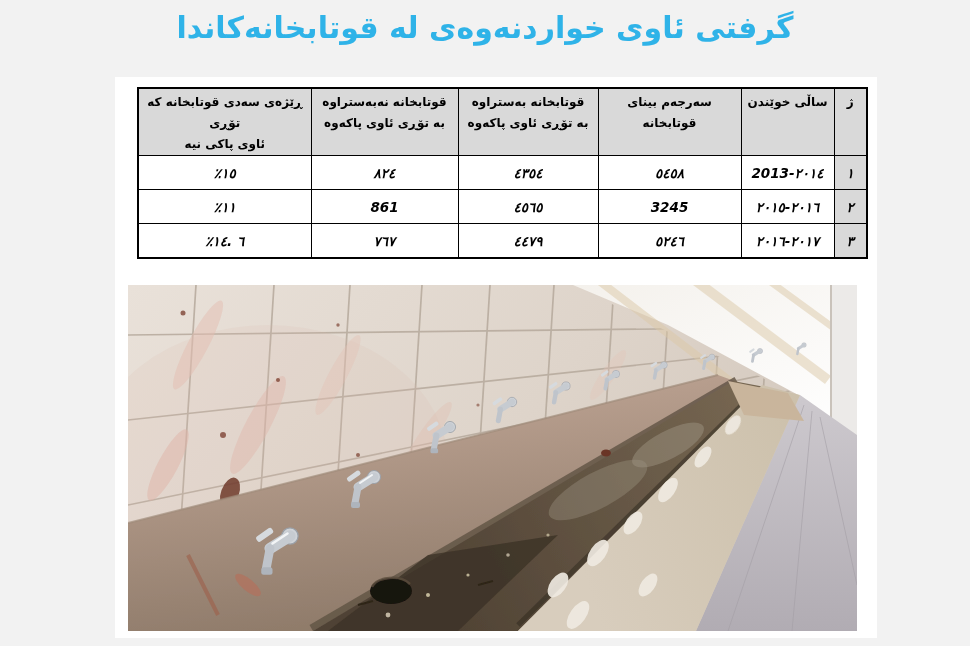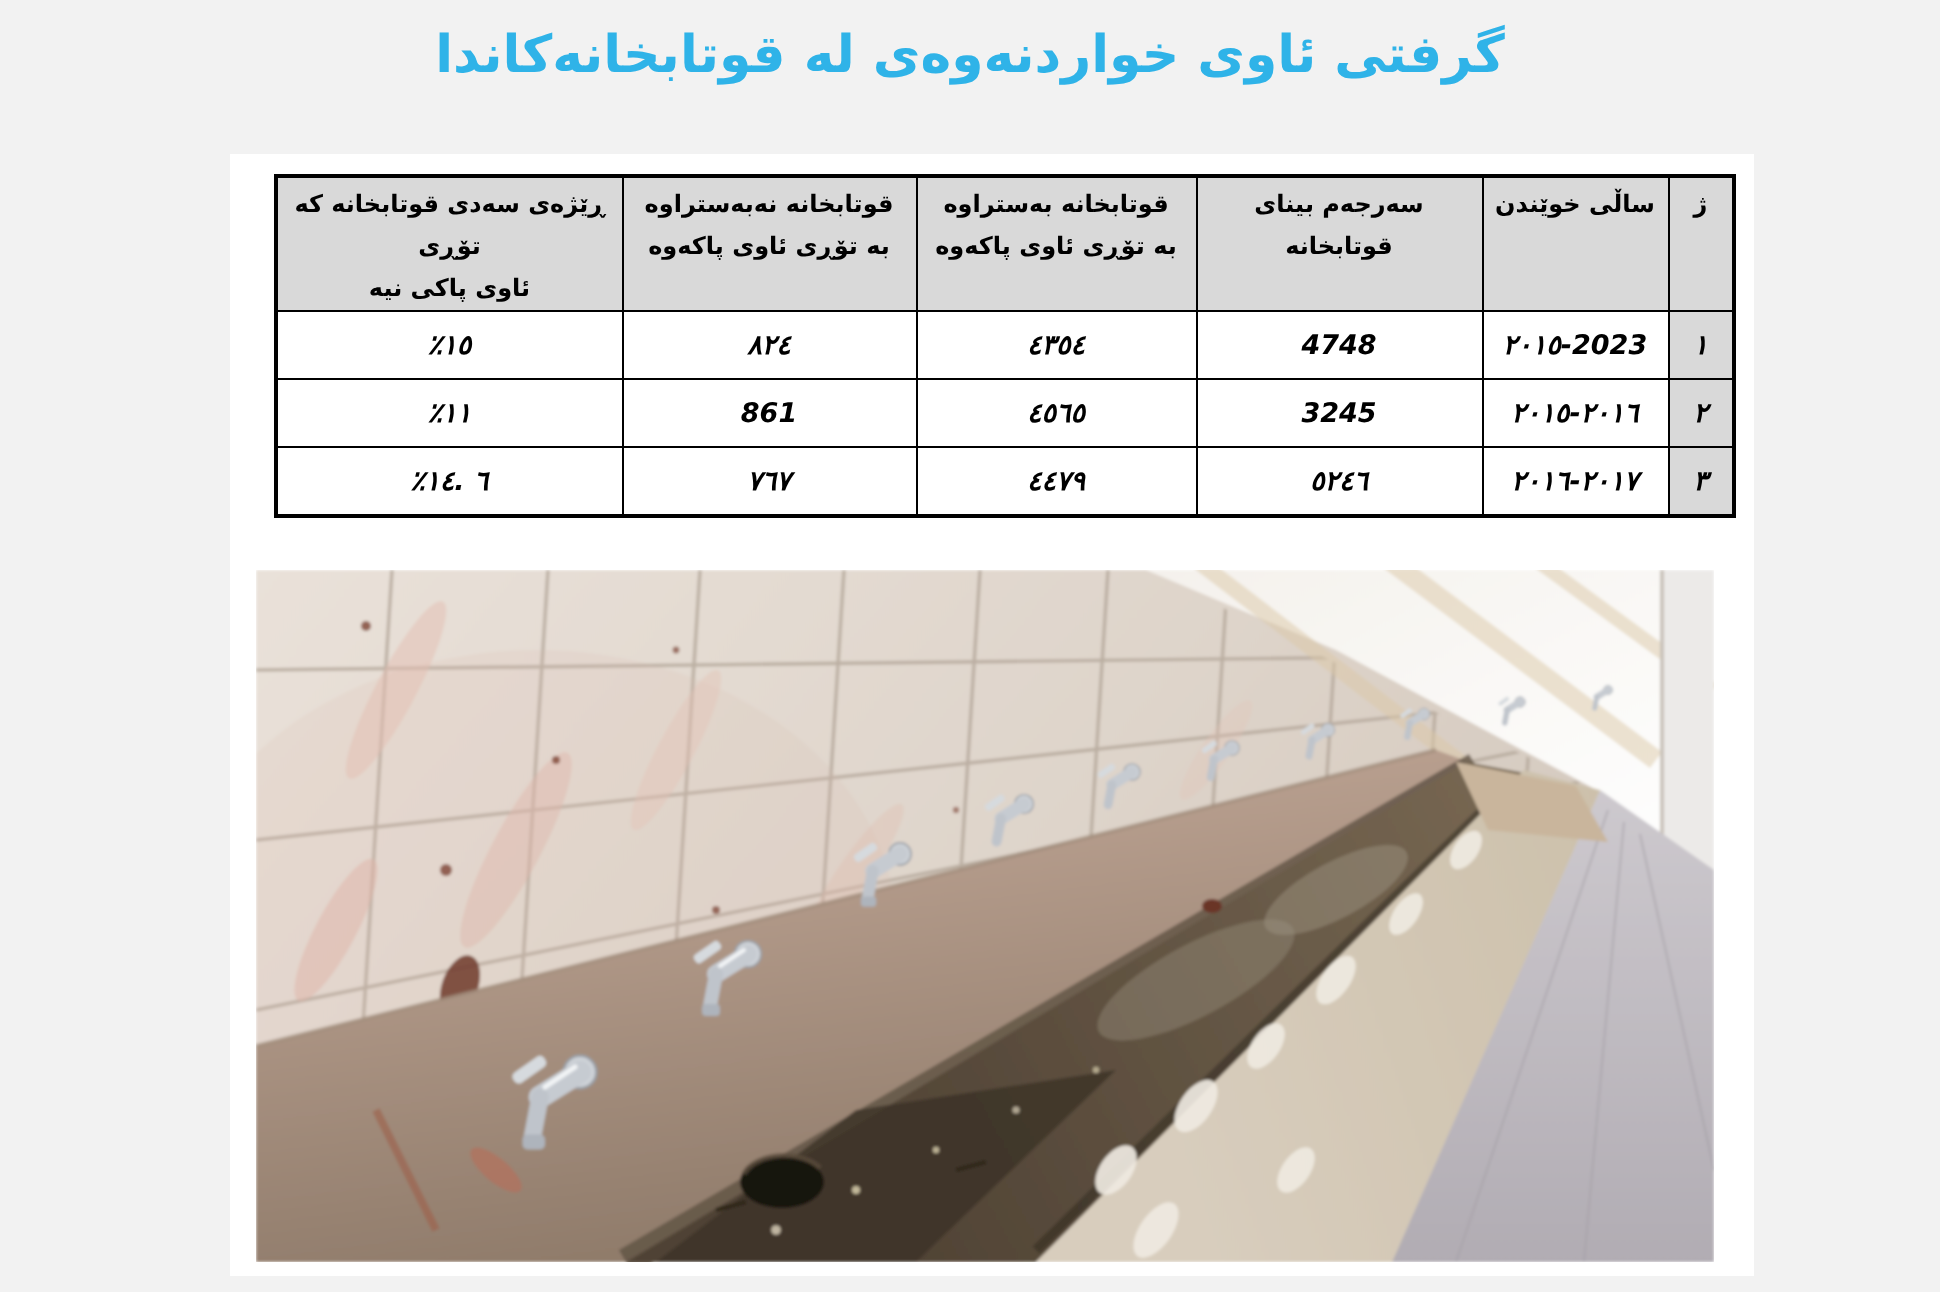--- a/index.html
+++ b/index.html
@@ -4,21 +4,21 @@
 <style>
   html,body{margin:0;padding:0;}
   body{
     width:970px;height:646px;position:relative;overflow:hidden;
     background:#f2f2f2;
     font-family:"DejaVu Sans","Liberation Sans",sans-serif;
   }
   .page-title{
     position:absolute;top:6px;left:0;width:970px;
     text-align:center;direction:rtl;
-    font-weight:bold;font-size:26px;line-height:44px;
+    font-weight:bold;font-size:30px;line-height:44px;
     color:#2fb3e8;
   }
   .panel{
     position:absolute;left:115px;top:77px;width:762px;height:561px;
     background:#ffffff;
   }
   table.stats{
     position:absolute;left:22px;top:10px;width:729px;
     border-collapse:collapse;table-layout:fixed;
     direction:ltr;
@@ -79,22 +79,22 @@
 قوتابخانە</th>
         <th>ساڵی خوێندن</th>
         <th>ژ</th>
       </tr>
     </thead>
     <tbody>
       <tr>
         <td>٪١٥</td>
         <td>٨٢٤</td>
         <td>٤٣٥٤</td>
-        <td>4748</td>
-        <td>٢٠١٥-2023</td>
+        <td>٥٤٥٨</td>
+        <td>2013-٢٠١٤</td>
         <td class="no-cell">١</td>
       </tr>
       <tr>
         <td>٪١١</td>
         <td>861</td>
         <td>٤٥٦٥</td>
         <td>3245</td>
         <td>٢٠١٦-٢٠١٥</td>
         <td class="no-cell">٢</td>
       </tr>

